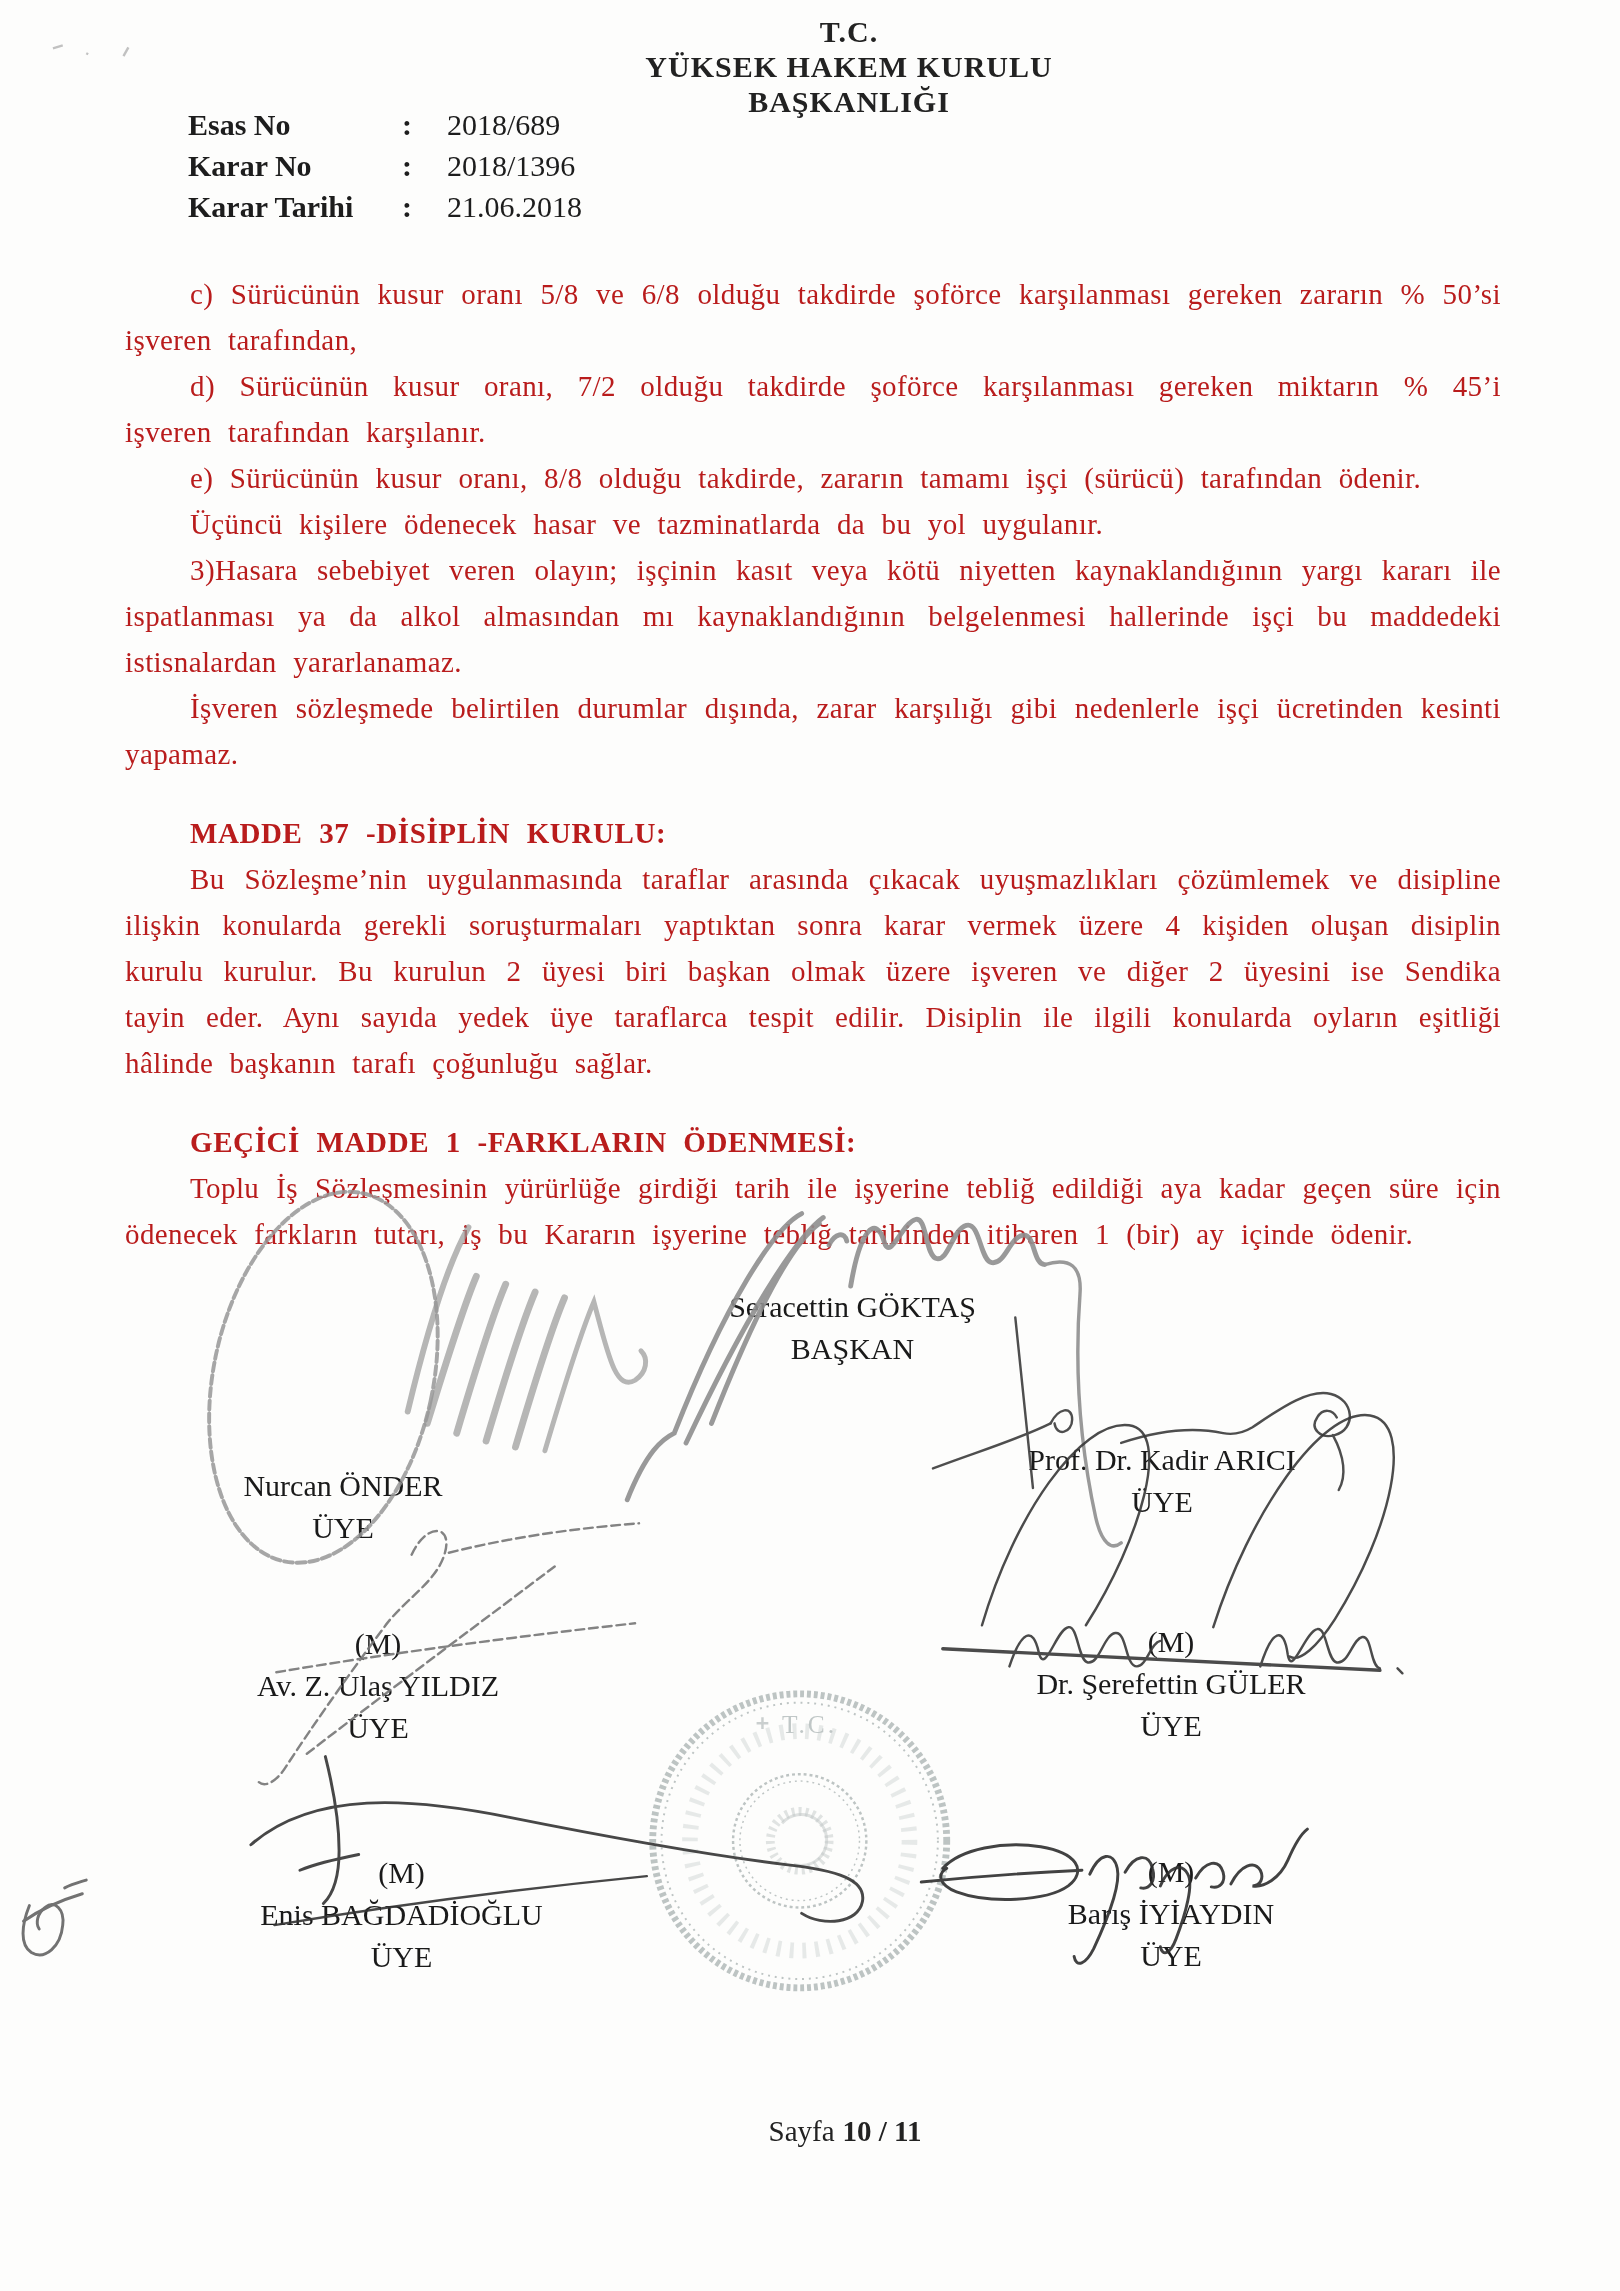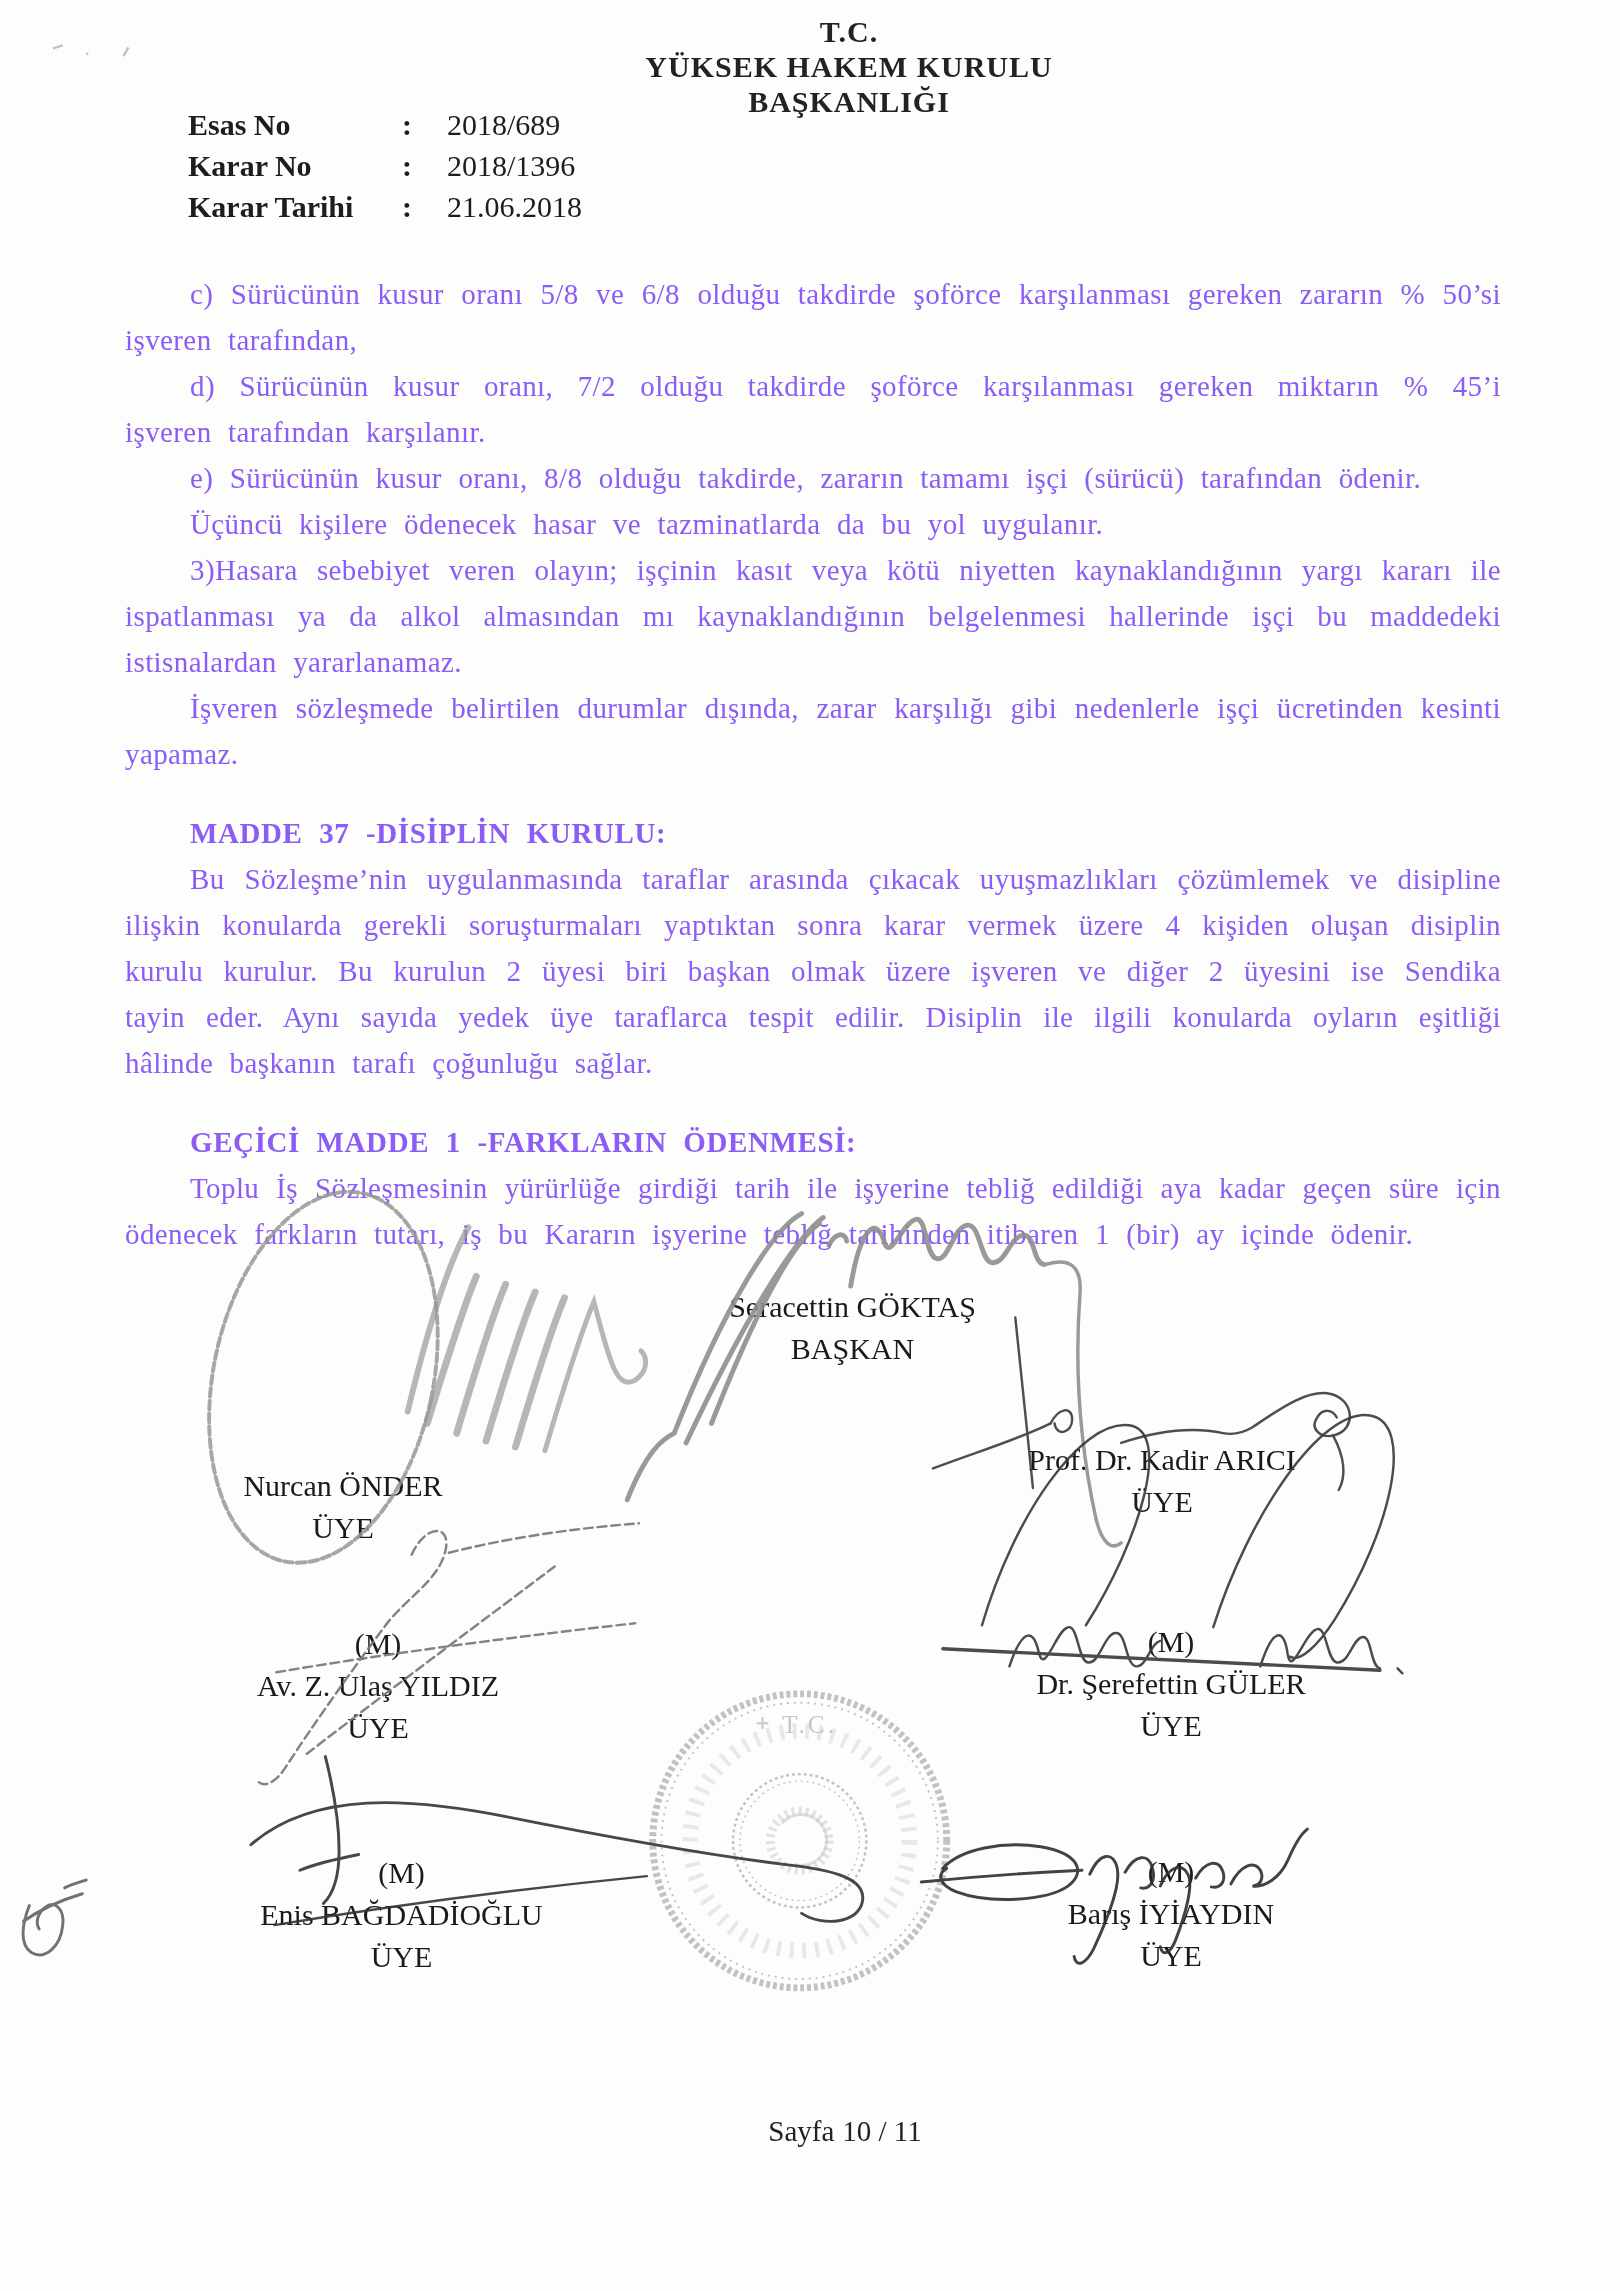--- a/index.html
+++ b/index.html
@@ -16,32 +16,32 @@
     font-weight:700;font-size:30px;line-height:35px;letter-spacing:1px;color:#222;}
   
   .meta{position:absolute;top:104px;left:188px;font-size:30px;line-height:41px;color:#1d1d1d;}
   .meta-row{display:grid;grid-template-columns:214px 45px auto;}
   .meta-label{font-weight:700;}
   .meta-sep{font-weight:700;text-align:left;}
   .meta-value{font-weight:400;}
   
   .bodytext{position:absolute;top:271px;left:125px;width:1376px;
     font-size:29px;line-height:46px;text-align:justify;
-    word-spacing:8.8px;letter-spacing:0.4px;color:#8b5cf6;}
+    word-spacing:8.8px;letter-spacing:0.4px;color:#b91c1c;}
   .bodytext p{margin:0;text-indent:65px;}
   .bodytext .heading{font-weight:700;margin-top:33px;letter-spacing:0.6px;}
   
   .sigblock{position:absolute;text-align:center;font-size:30px;line-height:42px;color:#1a1a1a;}
   .sig-mark{display:block;}
   .sig-name{display:block;}
   .sig-title{display:block;}
   
   .footer{position:absolute;top:2115px;left:35px;width:1620px;text-align:center;
     font-size:29px;color:#222;}
-  .footer .pg{font-weight:400;margin-left:7.8px;}
+  .footer .pg{font-weight:700;margin-left:7.8px;}
   
   .ink{position:absolute;inset:0;pointer-events:none;}
 </style>
 </head>
 <body>
 
 <div class="page">
 
   <div class="header">
     <div>T.C.</div>

